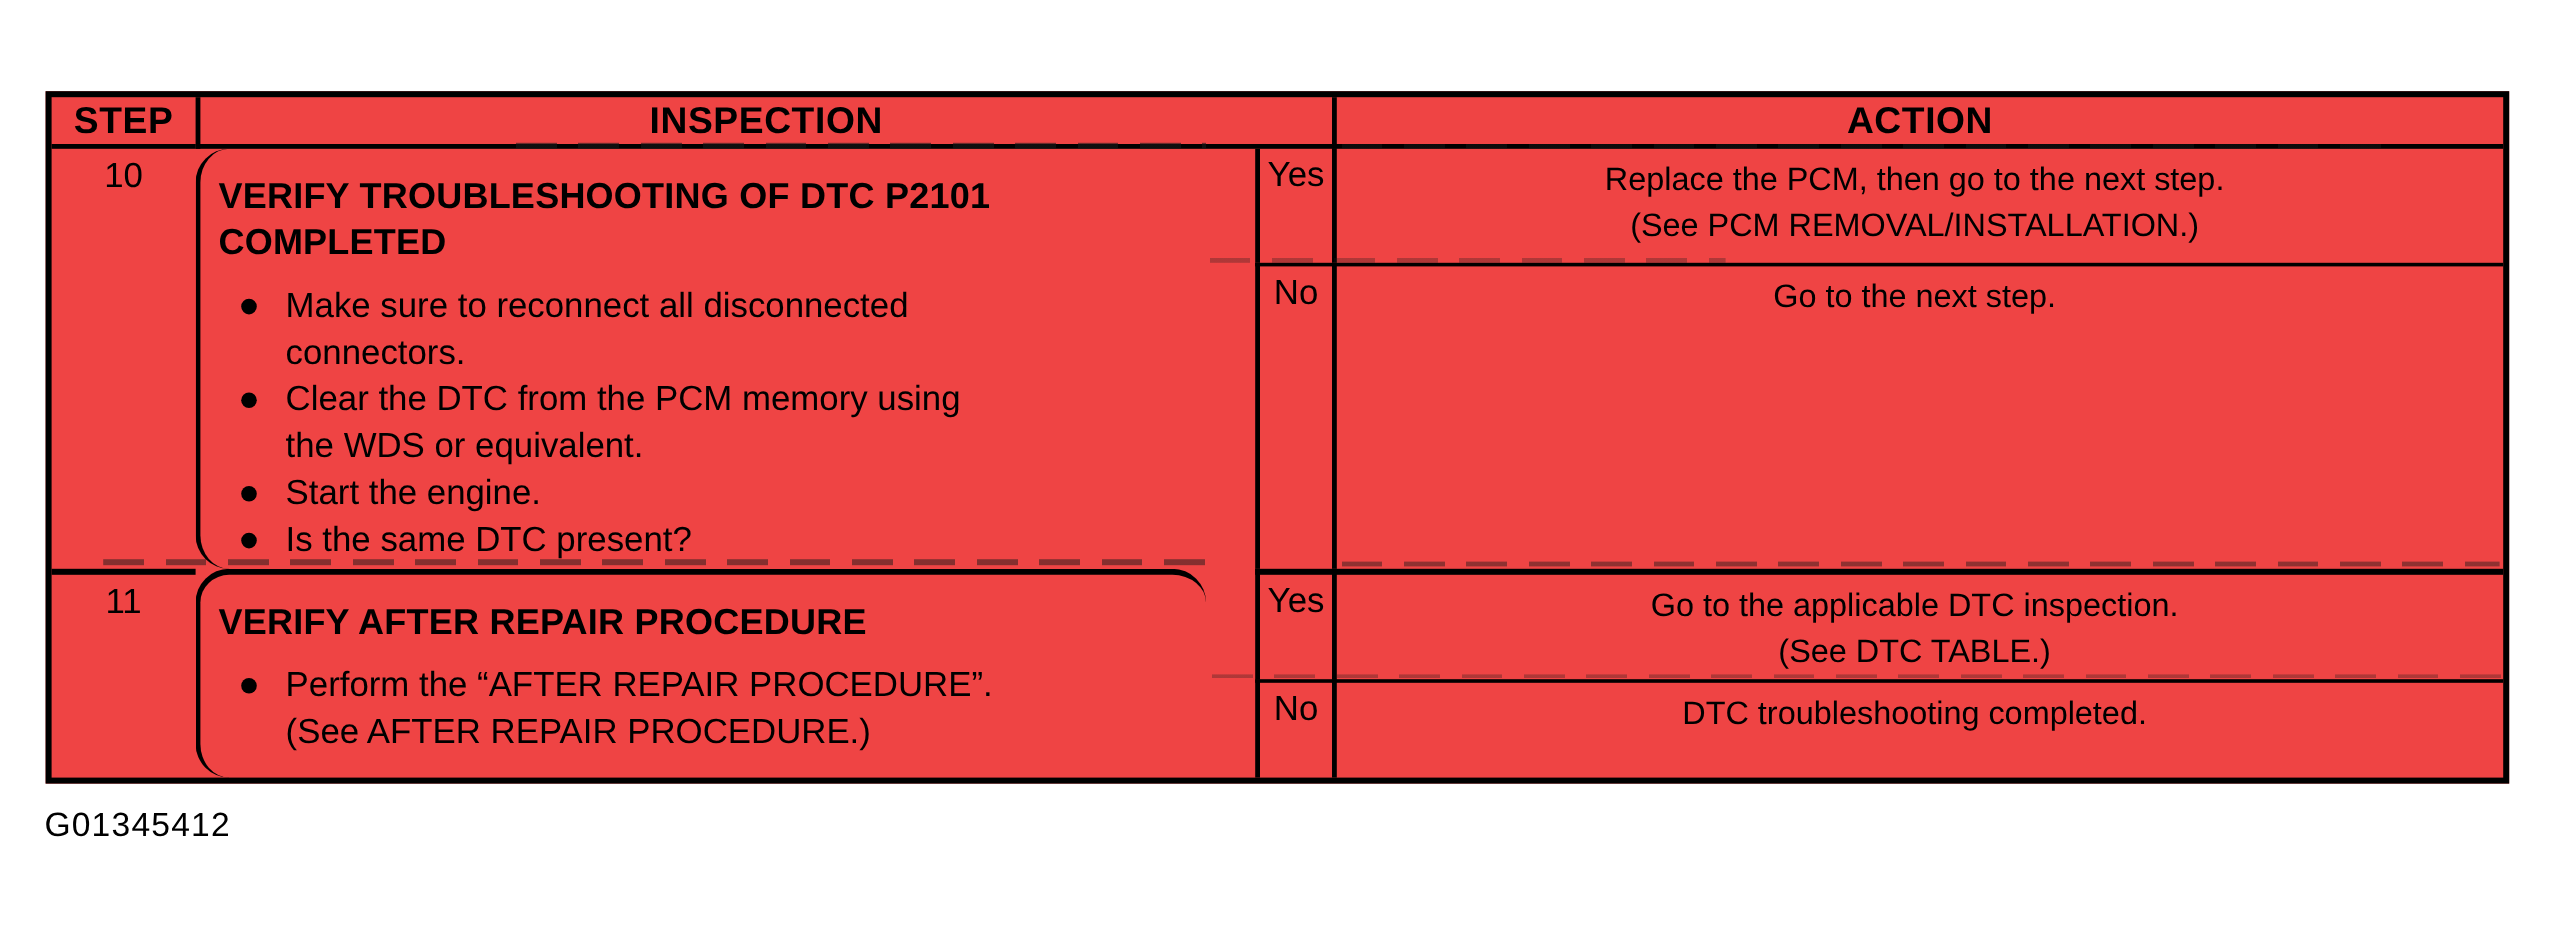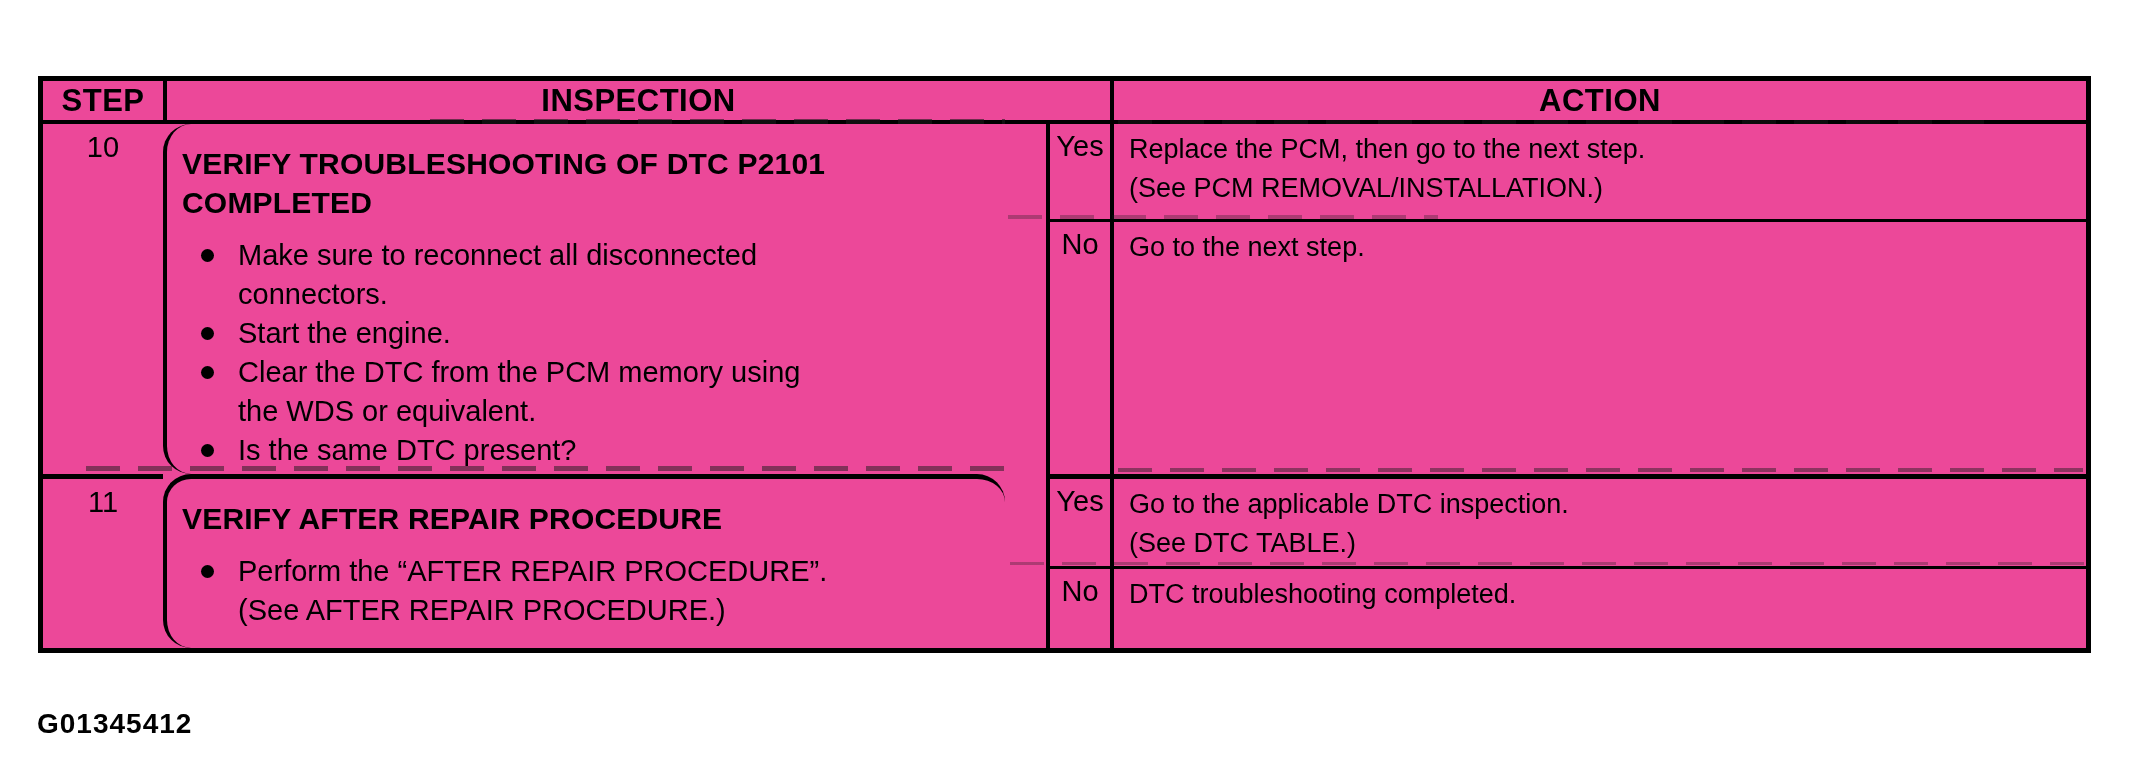--- a/index.html
+++ b/index.html
@@ -3,29 +3,29 @@
 <meta charset="utf-8">
 <style>
   html,body { margin:0; padding:0; background:#ffffff; }
   .page {
     position:relative; width:2129px; height:771px; background:#ffffff;
     font-family:"Liberation Sans", sans-serif; color:#000;
     overflow:hidden;
   }
   .doc-table {
     position:absolute; left:38px; top:76px; width:2053px; height:577px;
-    box-sizing:border-box; border:5px solid #000; background:#ec4899;
+    box-sizing:border-box; border:5px solid #000; background:#ef4444;
     display:grid;
     grid-template-columns:120px 842px 105px 1fr;
     grid-template-rows:43px 95px 255px 92px 1fr;
   }
   .cell { box-sizing:border-box; overflow:hidden; }
   
   .c-step { grid-column:1; } .c-insp { grid-column:2; }
-  .c-yn { grid-column:3;margin-left:41px; }   .c-act { grid-column:4; }
+  .c-yn { grid-column:3;margin-left:41px; }   .c-act { grid-column:4;text-align:center; }
   .h-insp { grid-column:2 / 4; }
   .r1 { grid-row:1; } .r2 { grid-row:2; } .r3 { grid-row:3; }
   .r4 { grid-row:4; } .r5 { grid-row:5; }
   .r23 { grid-row:2 / 4; } .r45 { grid-row:4 / 6; }
   
   .bl { border-left:4px solid #000; }
   .hb { border-bottom:4px solid #000; }
   .t3 { border-top:3px solid #000; }
   .t5 { border-top:5px solid #000; }
   
@@ -39,22 +39,22 @@
   .title { font-weight:bold; font-size:30px; line-height:39px; letter-spacing:0.2px; }
   .bullets { margin-top:14px; }
   .bullet { display:flex; align-items:flex-start; padding-left:19px; }
   .bullets-spaced .bullet + .bullet { margin-top:7px;flex-direction:column; }
   .dot { width:13px; height:13px; border-radius:50%; background:#000; margin-top:13px; flex:0 0 auto; }
   .btext { margin-left:24px; font-size:29px; line-height:39px; }
   .yn { text-align:center; padding-top:6px; font-size:29px; }
   .act { padding:6px 24px 0 15px; font-size:27px; line-height:39px; }
   
   .figure-id {
-    position:absolute; left:37px; top:708px;
-    font-weight:bold; font-size:28px; letter-spacing:1px;
+    position:absolute; left:37px; top:672px;
+    font-weight:normal; font-size:28px; letter-spacing:1px;
   }
   
   .smudge {
     position:absolute; pointer-events:none;
     background-image:repeating-linear-gradient(90deg,#1a1a1a 0 34px, rgba(0,0,0,0) 34px 52px);
   }
   .s1 { left:430px;  top:119px; width:575px; height:5px; opacity:.6; }
   .s2 { left:1118px; top:120px; width:880px; height:4px; opacity:.45; }
   .s3 { left:86px;   top:466px; width:920px; height:5px; opacity:.5; }
   .s4 { left:1118px; top:468px; width:965px; height:4px; opacity:.45; }
@@ -83,28 +83,28 @@
         <div class="bullet">
           <span class="dot"></span>
           <span class="btext">
             <div>Make sure to reconnect all disconnected</div>
             <div>connectors.</div>
           </span>
         </div>
         <div class="bullet">
           <span class="dot"></span>
           <span class="btext">
-            <div>Start the engine.</div>
+            <div>Clear the DTC from the PCM memory using</div>
+            <div>the WDS or equivalent.</div>
           </span>
         </div>
         <div class="bullet">
           <span class="dot"></span>
           <span class="btext">
-            <div>Clear the DTC from the PCM memory using</div>
-            <div>the WDS or equivalent.</div>
+            <div>Start the engine.</div>
           </span>
         </div>
         <div class="bullet">
           <span class="dot"></span>
           <span class="btext">
             <div>Is the same DTC present?</div>
           </span>
         </div>
       </div>
     </div>

